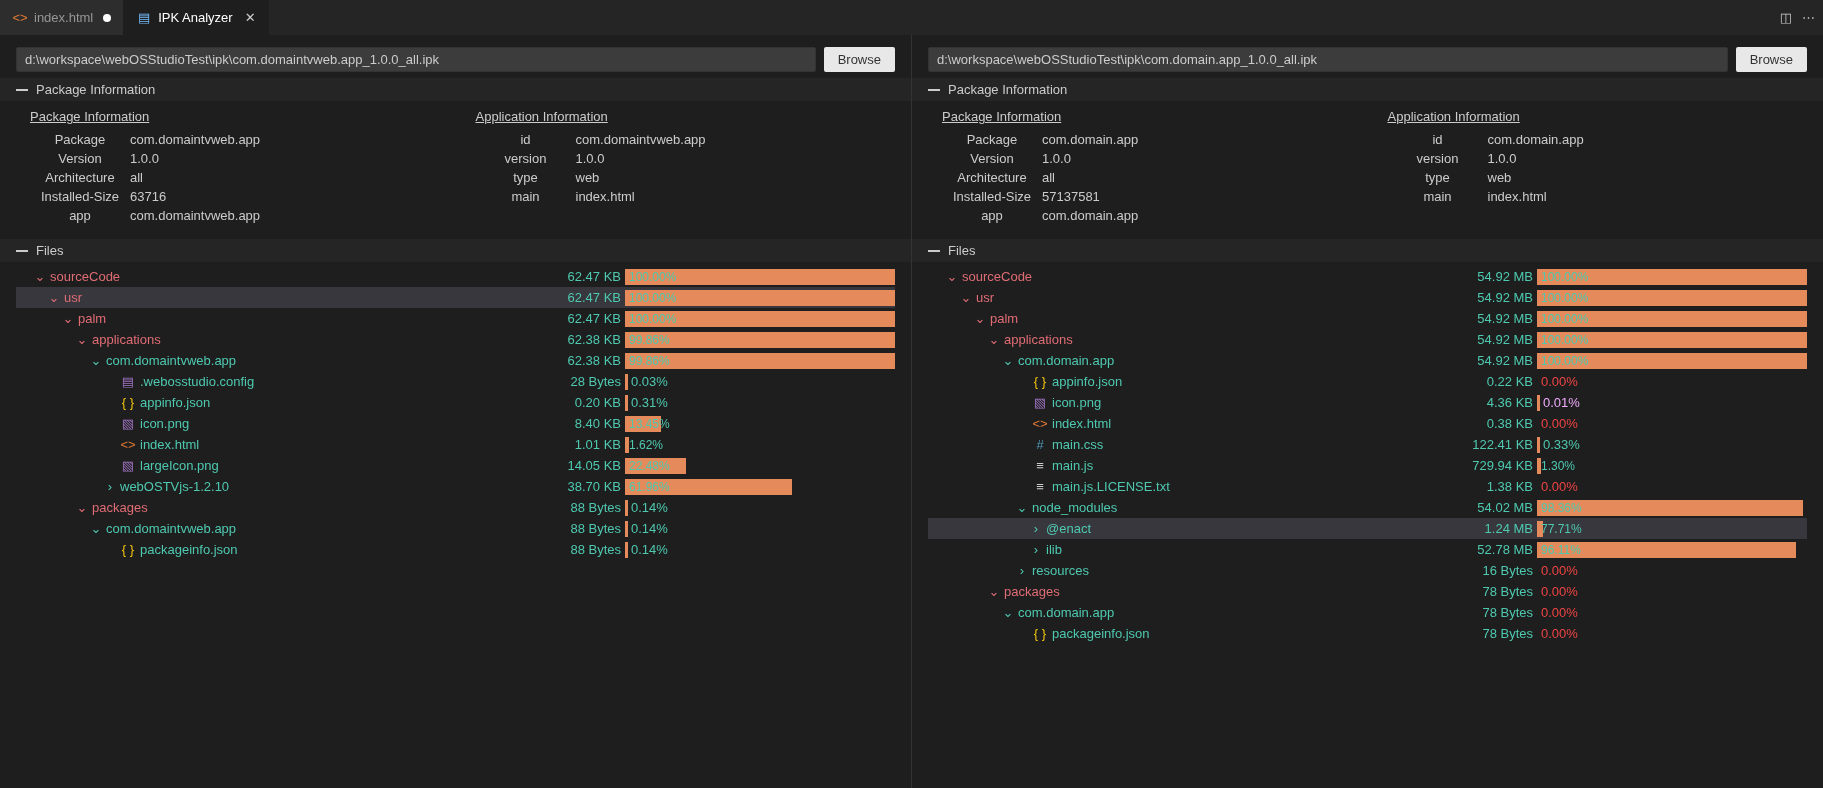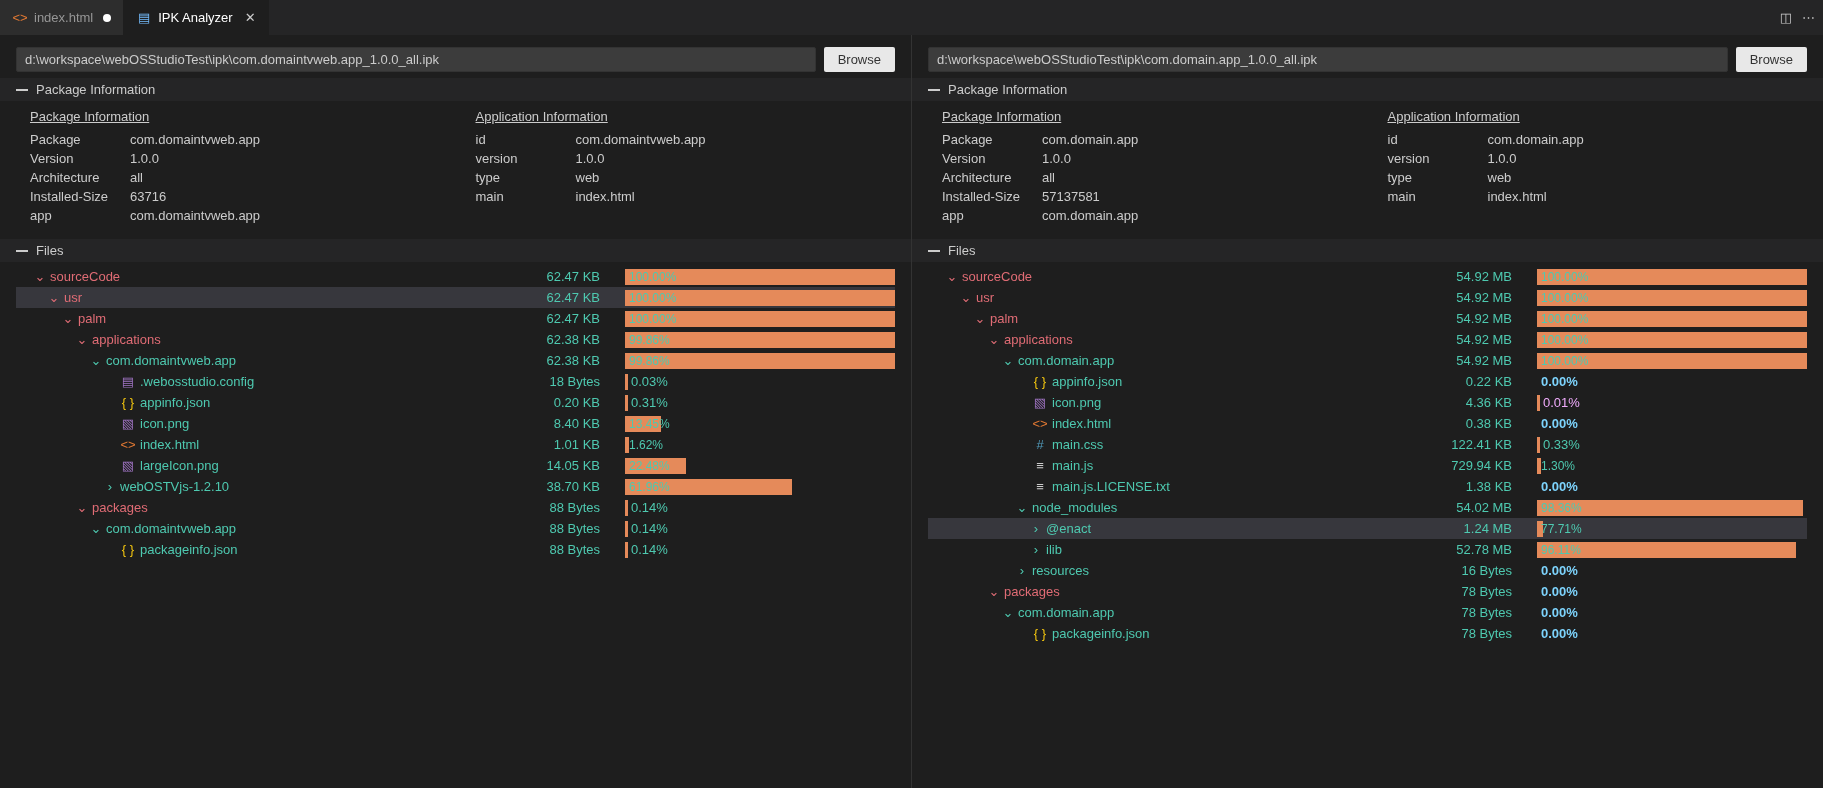--- a/index.html
+++ b/index.html
@@ -21,38 +21,38 @@
 .pathinput { flex: 1; background: #3c3c3c; border: 1px solid #333; color: #ccc; padding: 2px 8px; border-radius: 2px; }
 .browse { background: #e8e8e8; color: #333; border: none; padding: 5px 14px; border-radius: 2px; cursor: pointer; }
 
 .section-head { display: flex; align-items: center; gap: 8px; background: #252526; padding: 4px 0; margin: 4px -16px; padding-left: 16px; }
 .section-head .toggle { width: 12px; height: 2px; background: #ccc; }
 .section-head span { color: #ccc; }
 
 .info-grid { display: flex; gap: 40px; padding: 4px 14px 10px 14px; }
 .info-col { flex: 1; }
 .info-col h4 { text-decoration: underline; color: #ccc; font-weight: normal; margin-bottom: 6px; }
-.kv { display: flex; padding: 2px 0; }
+.kv { display: flex; padding: 2px 0; text-align: center; }
 .kv .k { width: 100px; color: #ccc; }
 .kv .v { color: #ccc; }
 
 .files { }
 .frow { display: flex; align-items: center; height: 21px; }
 .frow.hl { background: #37373d; }
 .fname { flex: 1; display: flex; align-items: center; gap: 4px; }
 .fname .label { color: #e06c75; }
 .fname .label.green { color: #4ec9b0; }
 .chev { width: 12px; color: #e06c75; display: inline-block; text-align: center; }
 .chev.green { color: #4ec9b0; }
 .ficon { width: 16px; height: 16px; display: inline-flex; align-items: center; justify-content: center; font-size: 11px; }
-.fsize { width: 100px; text-align: right; padding-right: 25px; color: #4ec9b0; }
+.fsize { width: 100px; text-align: right; padding-right: 4px; color: #4ec9b0; }
 .fbar { width: 270px; position: relative; }
 .bar { height: 16px; background: #e58a5a; position: relative; }
 .bar .pct { position: absolute; left: 4px; top: 0; line-height: 16px; color: #4ec9b0; font-size: 12px; }
-.nobar .pct { color: #7dd3fc; padding-left: 4px; font-weight: bold; }
+.nobar .pct { color: #ef4444; padding-left: 4px; }
 .ind { display: inline-block; }
 </style>
 </head>
 <body>
 
 <div class="tabbar">
   <div id="tab-0" class="tab">
     <span class="icon" style="color:#e37933">&lt;&gt;</span>
     <span>index.html</span>
     <span class="dirty"></span>
@@ -194,21 +194,21 @@
         </div>
         <div class="frow">
           <div class="fname">
             <span class="ind" style="width:84px"></span>
             <span class="chev"></span>
             <span class="ficon">
               <span style="color:#a074c4">▤</span>
             </span>
             <span class="label green">.webosstudio.config</span>
           </div>
-          <div class="fsize">18 Bytes</div>
+          <div class="fsize">28 Bytes</div>
           <div class="fbar">
             <div class="bar" style="width:3px"></div>
             <span class="pct" style="position:absolute;left:6px;top:0;line-height:16px;color:#4ec9b0">0.03%</span>
           </div>
         </div>
         <div class="frow">
           <div class="fname">
             <span class="ind" style="width:84px"></span>
             <span class="chev"></span>
             <span class="ficon">

